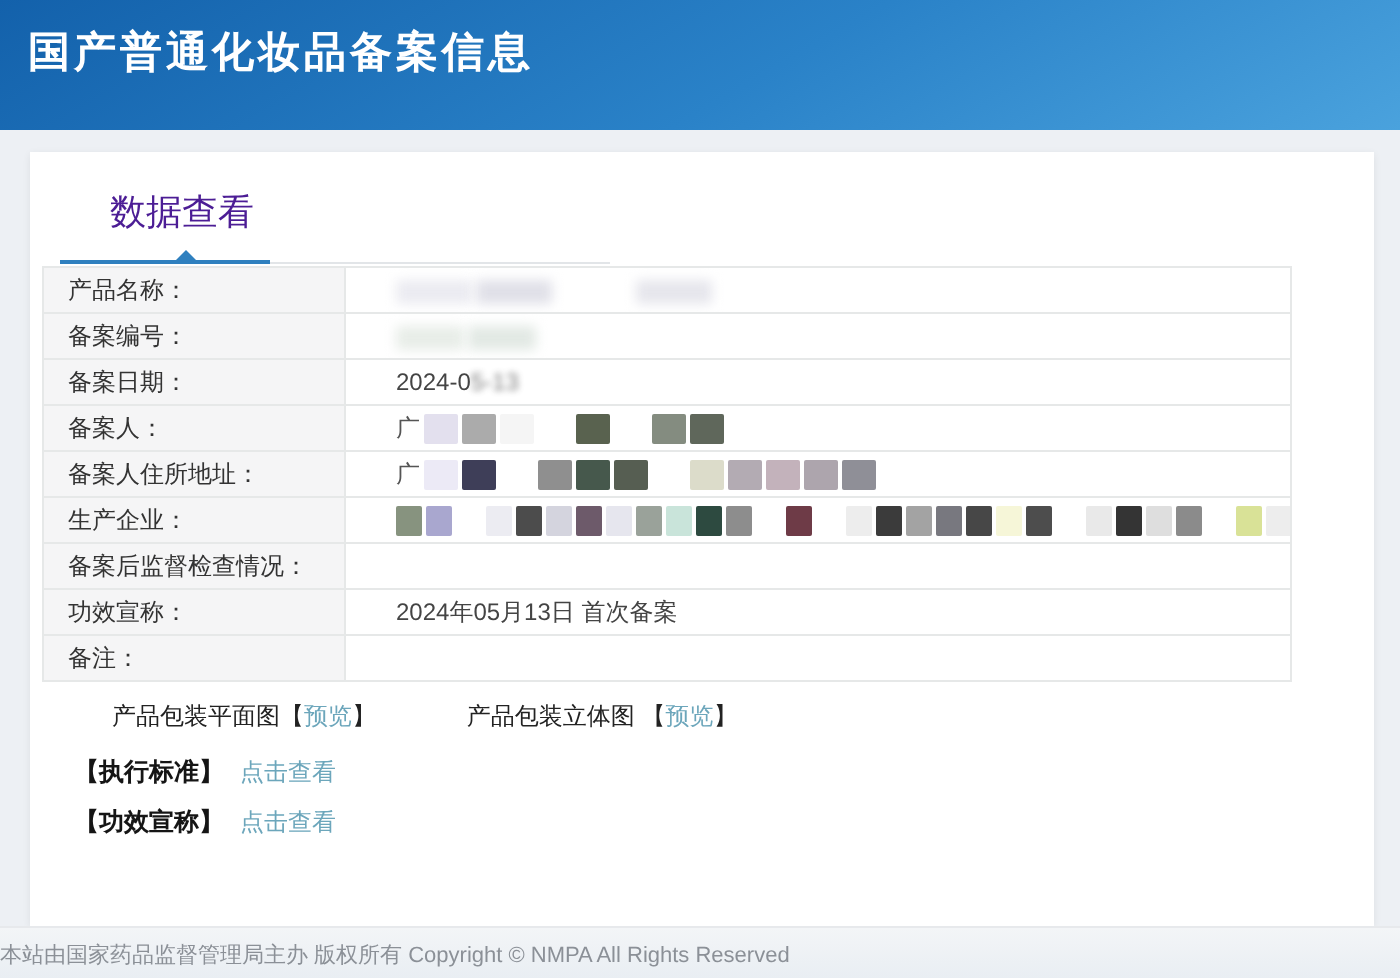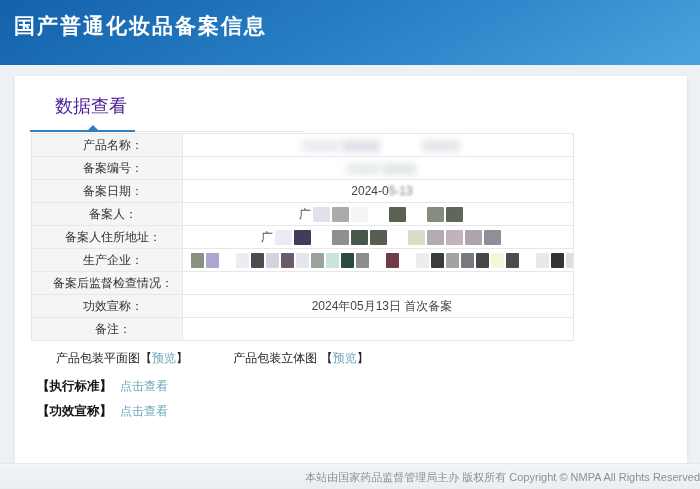--- a/index.html
+++ b/index.html
@@ -35,45 +35,45 @@
     position:absolute;left:58px;top:-2px;width:0;height:0;
     border-left:5px solid transparent;border-right:5px solid transparent;
     border-bottom:5px solid #2f80bf;
   }
   .section-title{
     margin:8px 0 7px 22px;
     font-size:12.5px;font-weight:bold;color:#151515;
   }
   
   table.info{
-    border-collapse:collapse;margin-left:16px;width:543px;
-    table-layout:fixed;font-size:12px;color:#444;text-align:center;
+    border-collapse:collapse;margin-left:6px;width:625px;
+    table-layout:fixed;font-size:12px;color:#444;
   }
   table.info td{border:1px solid #e6e8e8;height:22px;padding:0;overflow:hidden;white-space:nowrap;}
   table.info td.lbl{width:138px;background:#f5f5f6;padding-left:12px;color:#333;}
-  table.info td.val{padding-left:8px;}
+  table.info td.val{padding-left:25px;}
   .blk{display:inline-block;height:15px;margin-right:2px;vertical-align:middle;border-radius:1px;}
   .blk.faint{filter:blur(3px);height:12px;}
   .blk.gap{background:transparent;}
   .prefix-char{margin-right:2px;color:#555;}
   .blurred-text{filter:blur(1.6px);opacity:.7;}
   
   .pack-line{margin:9px 0 0 41px;font-size:12px;color:#222;}
   .pack-item{margin-right:42px;}
   .pack-item .bracket{color:#222;}
   a.link{color:#6ca6bb;text-decoration:none;cursor:pointer;}
   .kv-line{margin:11px 0 0 22px;font-size:12.5px;color:#151515;}
   .kv-line .kv-title{font-weight:bold;}
   .kv-line a.link{margin-left:8px;font-size:12px;}
   
   .footer{
     position:absolute;left:0;top:463px;width:700px;height:26px;
     background:linear-gradient(#f3f5f7,#e9eef3);
     border-top:1px solid #e7e9ec;
-    font-size:11px;color:#8b9097;text-align:right;
+    font-size:11px;color:#8b9097;text-align:left;
     padding-top:6px;box-sizing:border-box;
   }
 </style>
 </head>
 <body>
 
 <div class="header">
   <h1>国产普通化妆品备案信息</h1>
 </div>
 

